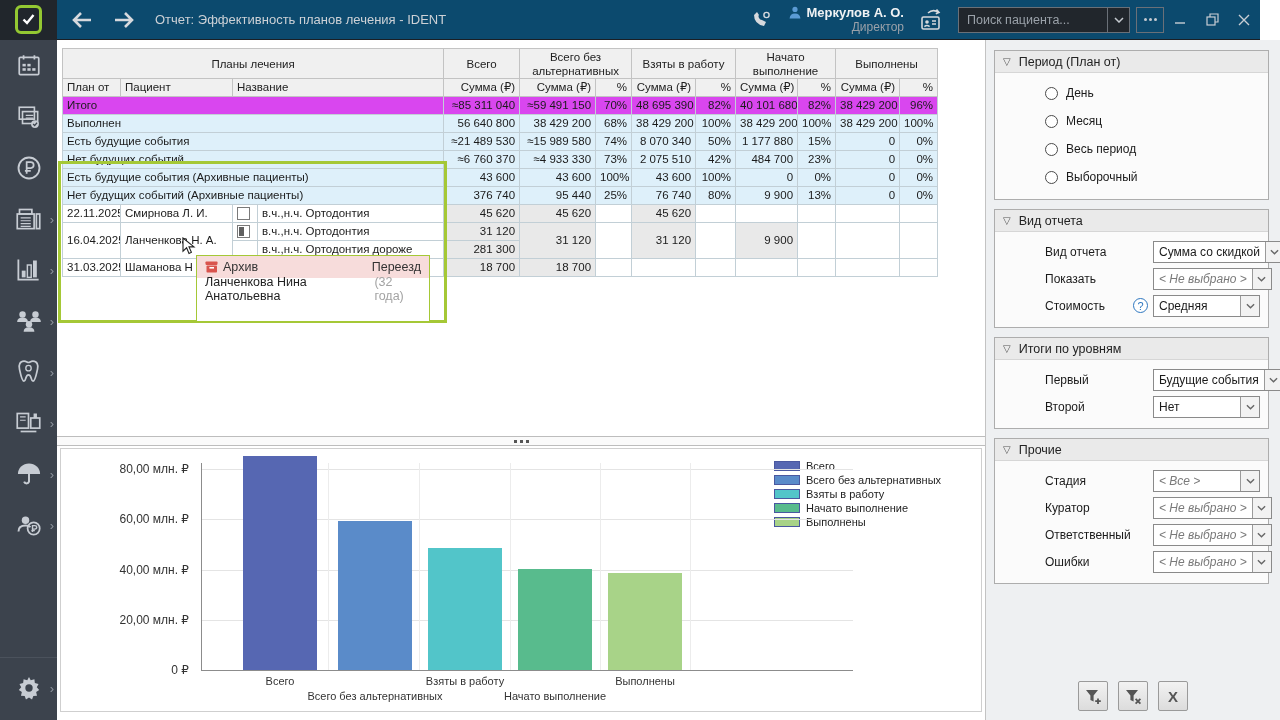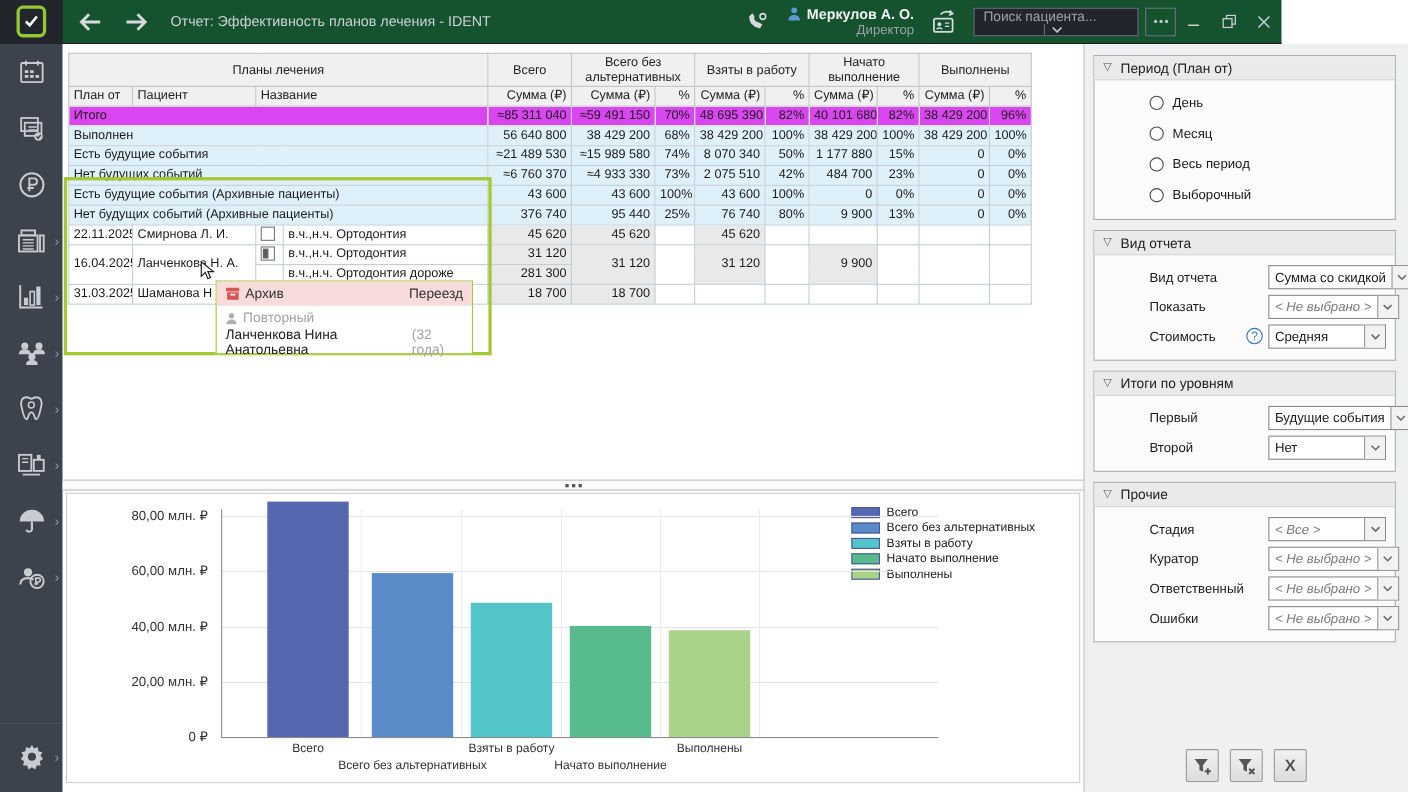--- a/index.html
+++ b/index.html
@@ -1,32 +1,32 @@
 <!DOCTYPE html>
 <html><head>
 <meta charset="utf-8">
 <style>
   html,body{margin:0;padding:0;background:#888;}
   *{box-sizing:border-box;}
   .screen{position:relative;width:1280px;height:720px;overflow:hidden;
     font-family:"Liberation Sans","DejaVu Sans",sans-serif;background:#fff;}
 
   
-  .titlebar{position:absolute;left:0;top:0;width:1165px;height:40px;background:#14532d;
+  .titlebar{position:absolute;left:0;top:0;width:1260px;height:40px;background:#0c4a6e;
     display:flex;align-items:center;color:#d6d9dd;border-bottom:1px solid #1b1f24;}
   .appicon{width:57px;height:40px;background:#21262c;display:flex;align-items:center;justify-content:center;flex:0 0 57px;}
   .applogo{width:27px;height:29px;border:3px solid #94c832;border-radius:6px;display:flex;align-items:center;justify-content:center;}
   .navbtn{width:34px;height:40px;display:flex;align-items:center;justify-content:center;cursor:pointer;margin-left:8px;}
   .wtitle{font-size:13px;color:#cdd1d6;margin-left:14px;white-space:nowrap;}
   .tspacer{flex:1;}
   .tbtn{width:36px;height:40px;display:flex;align-items:center;justify-content:center;}
   .userblock{display:flex;flex-direction:column;align-items:flex-end;margin:0 10px;line-height:15px;}
   .uname-row{display:flex;align-items:center;gap:5px;font-size:13px;font-weight:bold;color:#f0f2f4;}
   .urole{font-size:12px;color:#9aa1a9;}
-  .searchbox{display:flex;align-items:center;height:26px;border:1px solid #6a7078;background:#21262c;margin-left:8px;flex-direction:column;}
+  .searchbox{display:flex;align-items:center;height:26px;border:1px solid #6a7078;background:#21262c;margin-left:8px;}
   .searchbox input{width:148px;height:24px;background:transparent;border:none;outline:none;color:#c5cad0;
     font-size:12.5px;padding:0 8px;font-family:inherit;}
   .searchbox input::placeholder{color:#9aa1a9;opacity:1;}
   .sdrop{width:22px;height:24px;border-left:1px solid #6a7078;display:flex;align-items:center;justify-content:center;}
   .dotsbtn{width:28px;height:26px;border:1px solid #6a7078;margin-left:6px;display:flex;align-items:center;justify-content:center;gap:2px;}
   .dotsbtn i{width:3px;height:3px;border-radius:50%;background:#c5cad0;display:block;}
   .winbtn{width:32px;height:40px;display:flex;align-items:center;justify-content:center;cursor:pointer;}
   .winbtn:first-of-type{margin-left:8px;}
 
   
@@ -707,27 +707,20 @@
     <div class="pt-row1">
       <svg width="13" height="12" viewBox="0 0 13 12">
         <rect x="0.5" y="0.5" width="12" height="3.4" rx="0.8" fill="#d9544e"></rect>
         <rect x="1.5" y="4.6" width="10.5" height="7" rx="0.8" fill="#d9544e"></rect>
         <rect x="4.4" y="6" width="4.6" height="1.6" fill="#fff"></rect>
       </svg>
       <span>Архив</span>
       <span class="grow"></span>
       <span>Переезд</span>
     </div>
-    <div class="pt-row2">
-      <svg width="11" height="11" viewBox="0 0 11 11">
-        <circle cx="5.5" cy="3" r="2.4" fill="#b0b0b0"></circle>
-          <path d="M0.8 10.8 Q1.2 6.4 5.5 6.4 Q9.8 6.4 10.2 10.8 Z" fill="#b0b0b0"></path>
-      </svg>
-      <span>Повторный</span>
-    </div>
     <div class="pt-row3">
       <span>Ланченкова Нина Анатольевна</span>
       <span class="pt-age">(32 года)</span>
     </div>
   </div>
 
   <svg class="cursor" width="18" height="18" viewBox="0 0 14 18">
     <path d="M1 1 L1 14.2 L4.6 10.8 L7 16.4 L9.4 15.3 L7 9.9 L12 9.9 Z" fill="#fff" stroke="#222" stroke-width="1.1"></path>
   </svg>
 

